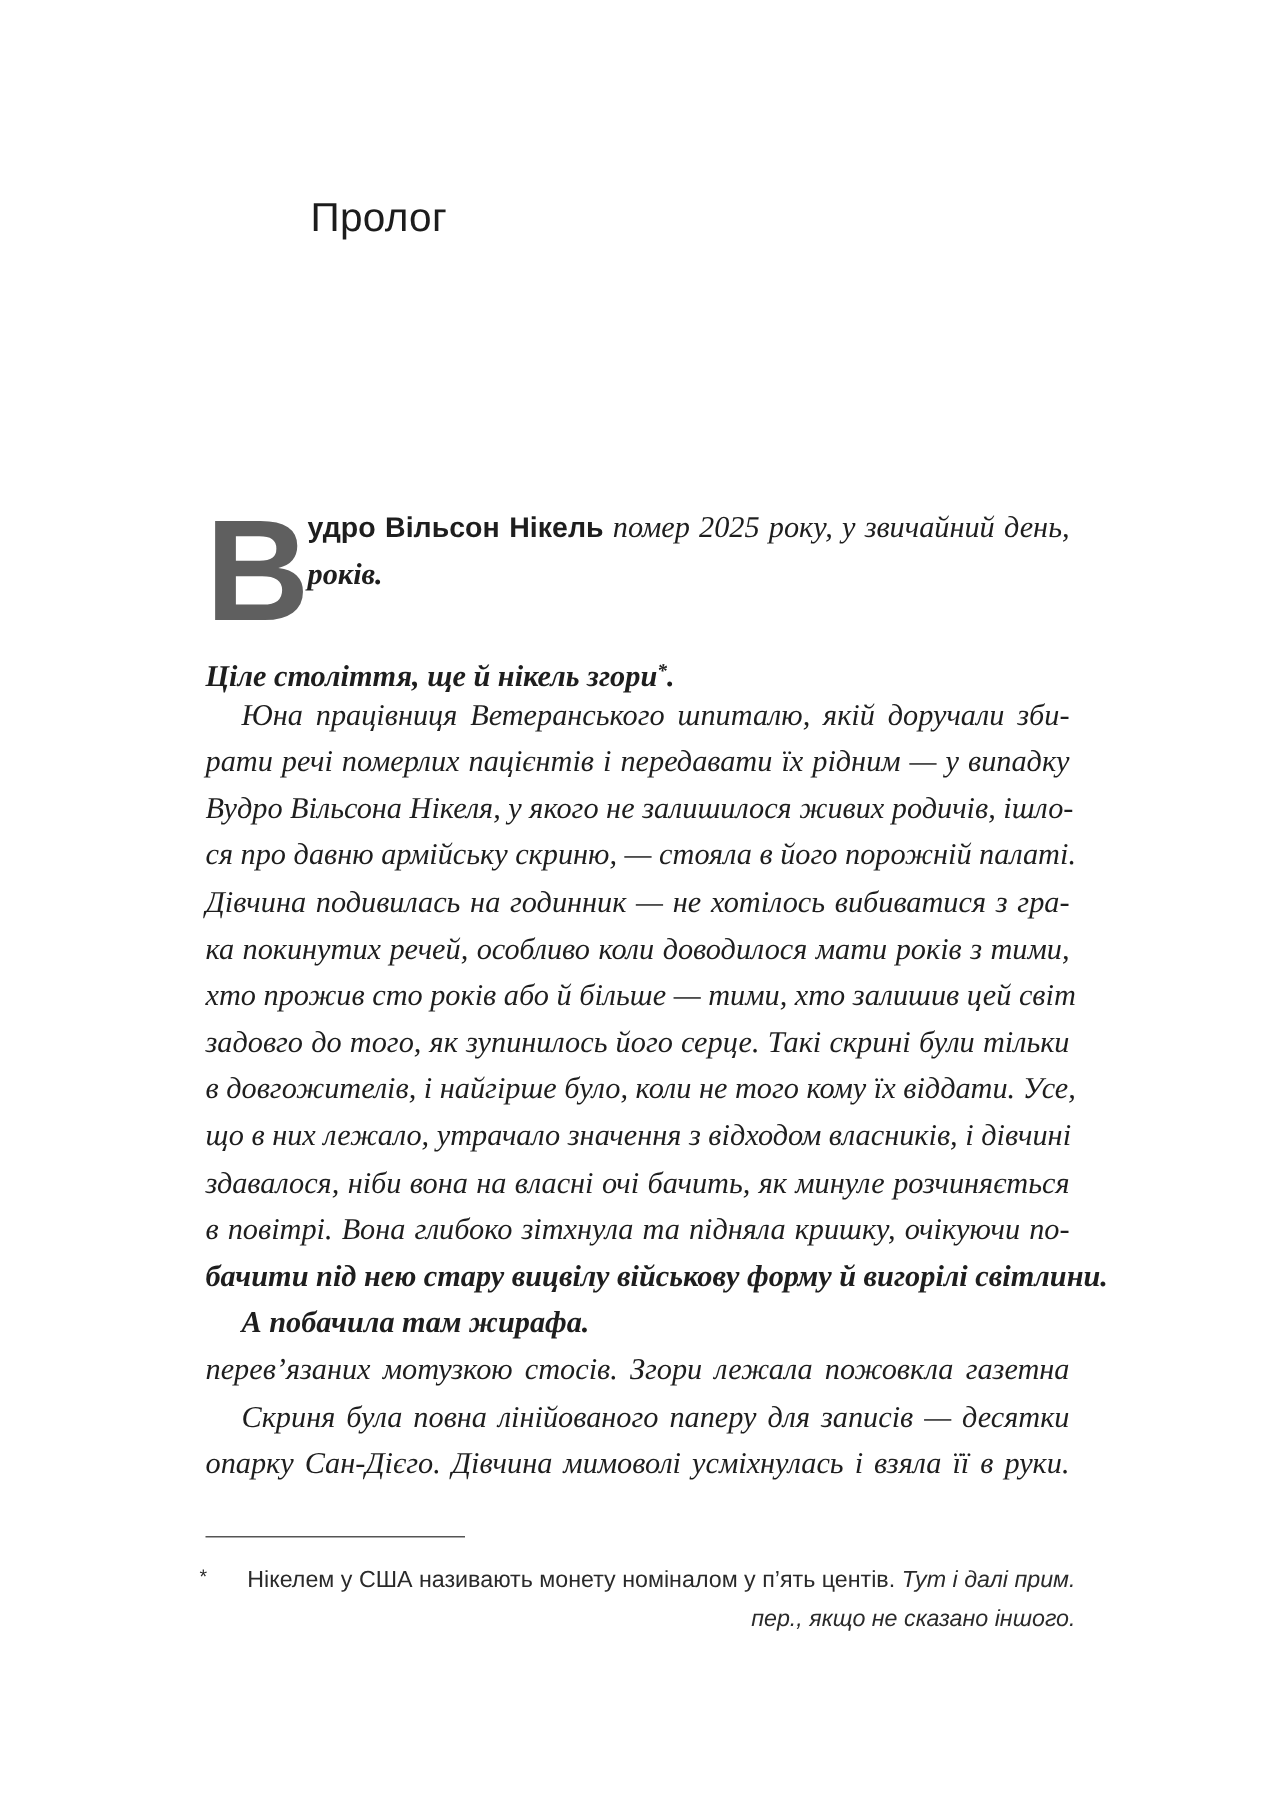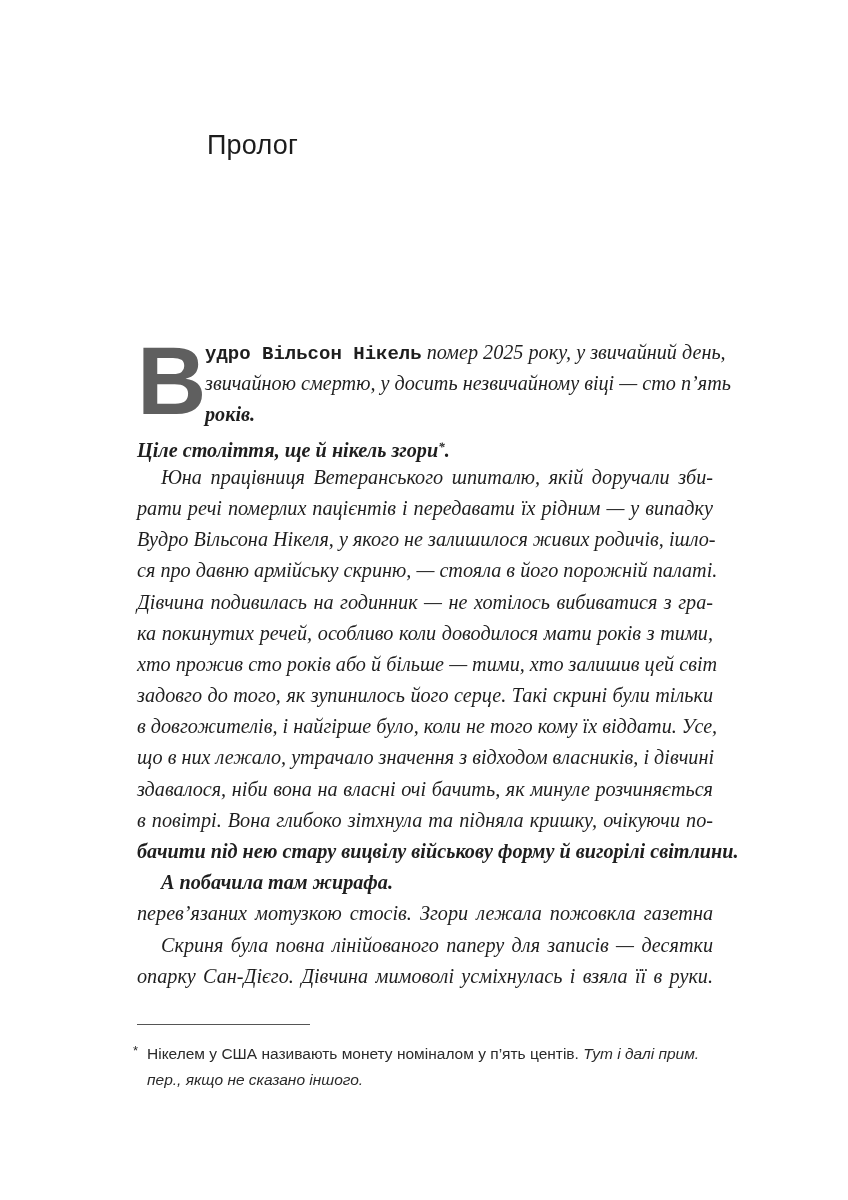--- a/index.html
+++ b/index.html
@@ -69,21 +69,21 @@
       line-height: 96px;
       color: #5f5f5f;
     }
     .dropcap-lines {
       position: absolute;
       left: 68px;
       top: 0;
       width: 508px;
     }
     .lead-bold {
-      font-family: Liberation Mono, monospace;
+      font-family: Liberation Sans, sans-serif;
       font-style: normal;
       font-weight: bold;
       font-size: 19px;
     }
     .fn-mark {
       font-size: 13px;
       vertical-align: 6px;
     }
     .footnote-rule {
       position: absolute;
@@ -105,39 +105,39 @@
     }
     .footnote .fn-star {
       position: absolute;
       left: -4px;
       top: -3px;
       font-size: 13px;
     }
     .footnote .fn-body {
       padding-left: 10px;
       display: block;
+      text-align: right;
     }
     .footnote .fn-italic {
       font-style: italic;
     }
   </style>
 </head>
 <body>
 
 <div class="page">
 
   <h1 class="chapter-title">Пролог</h1>
 
   <div class="body-text">
 
     <div class="dropcap-wrap">
       <span class="dropcap">В</span>
       <div class="dropcap-lines">
         <span class="line"><span class="lead-bold">удро Вільсон Нікель</span><span> помер 2025 року, у звичайний день,</span></span>
-        <span class="line">звичайною смертю, у досить незвичайному віці — сто п’ять</span>
         <span class="line last">років.</span>
       </div>
     </div>
 
     <span class="line last"><span>Ціле століття, ще й нікель згори</span><span class="fn-mark">*</span><span>.</span></span>
 
     <div>
       <span class="line indent">Юна працівниця Ветеранського шпиталю, якій доручали зби-</span>
       <span class="line">рати речі померлих пацієнтів і передавати їх рідним — у випадку</span>
       <span class="line">Вудро Вільсона Нікеля, у якого не залишилося живих родичів, ішло-</span>

